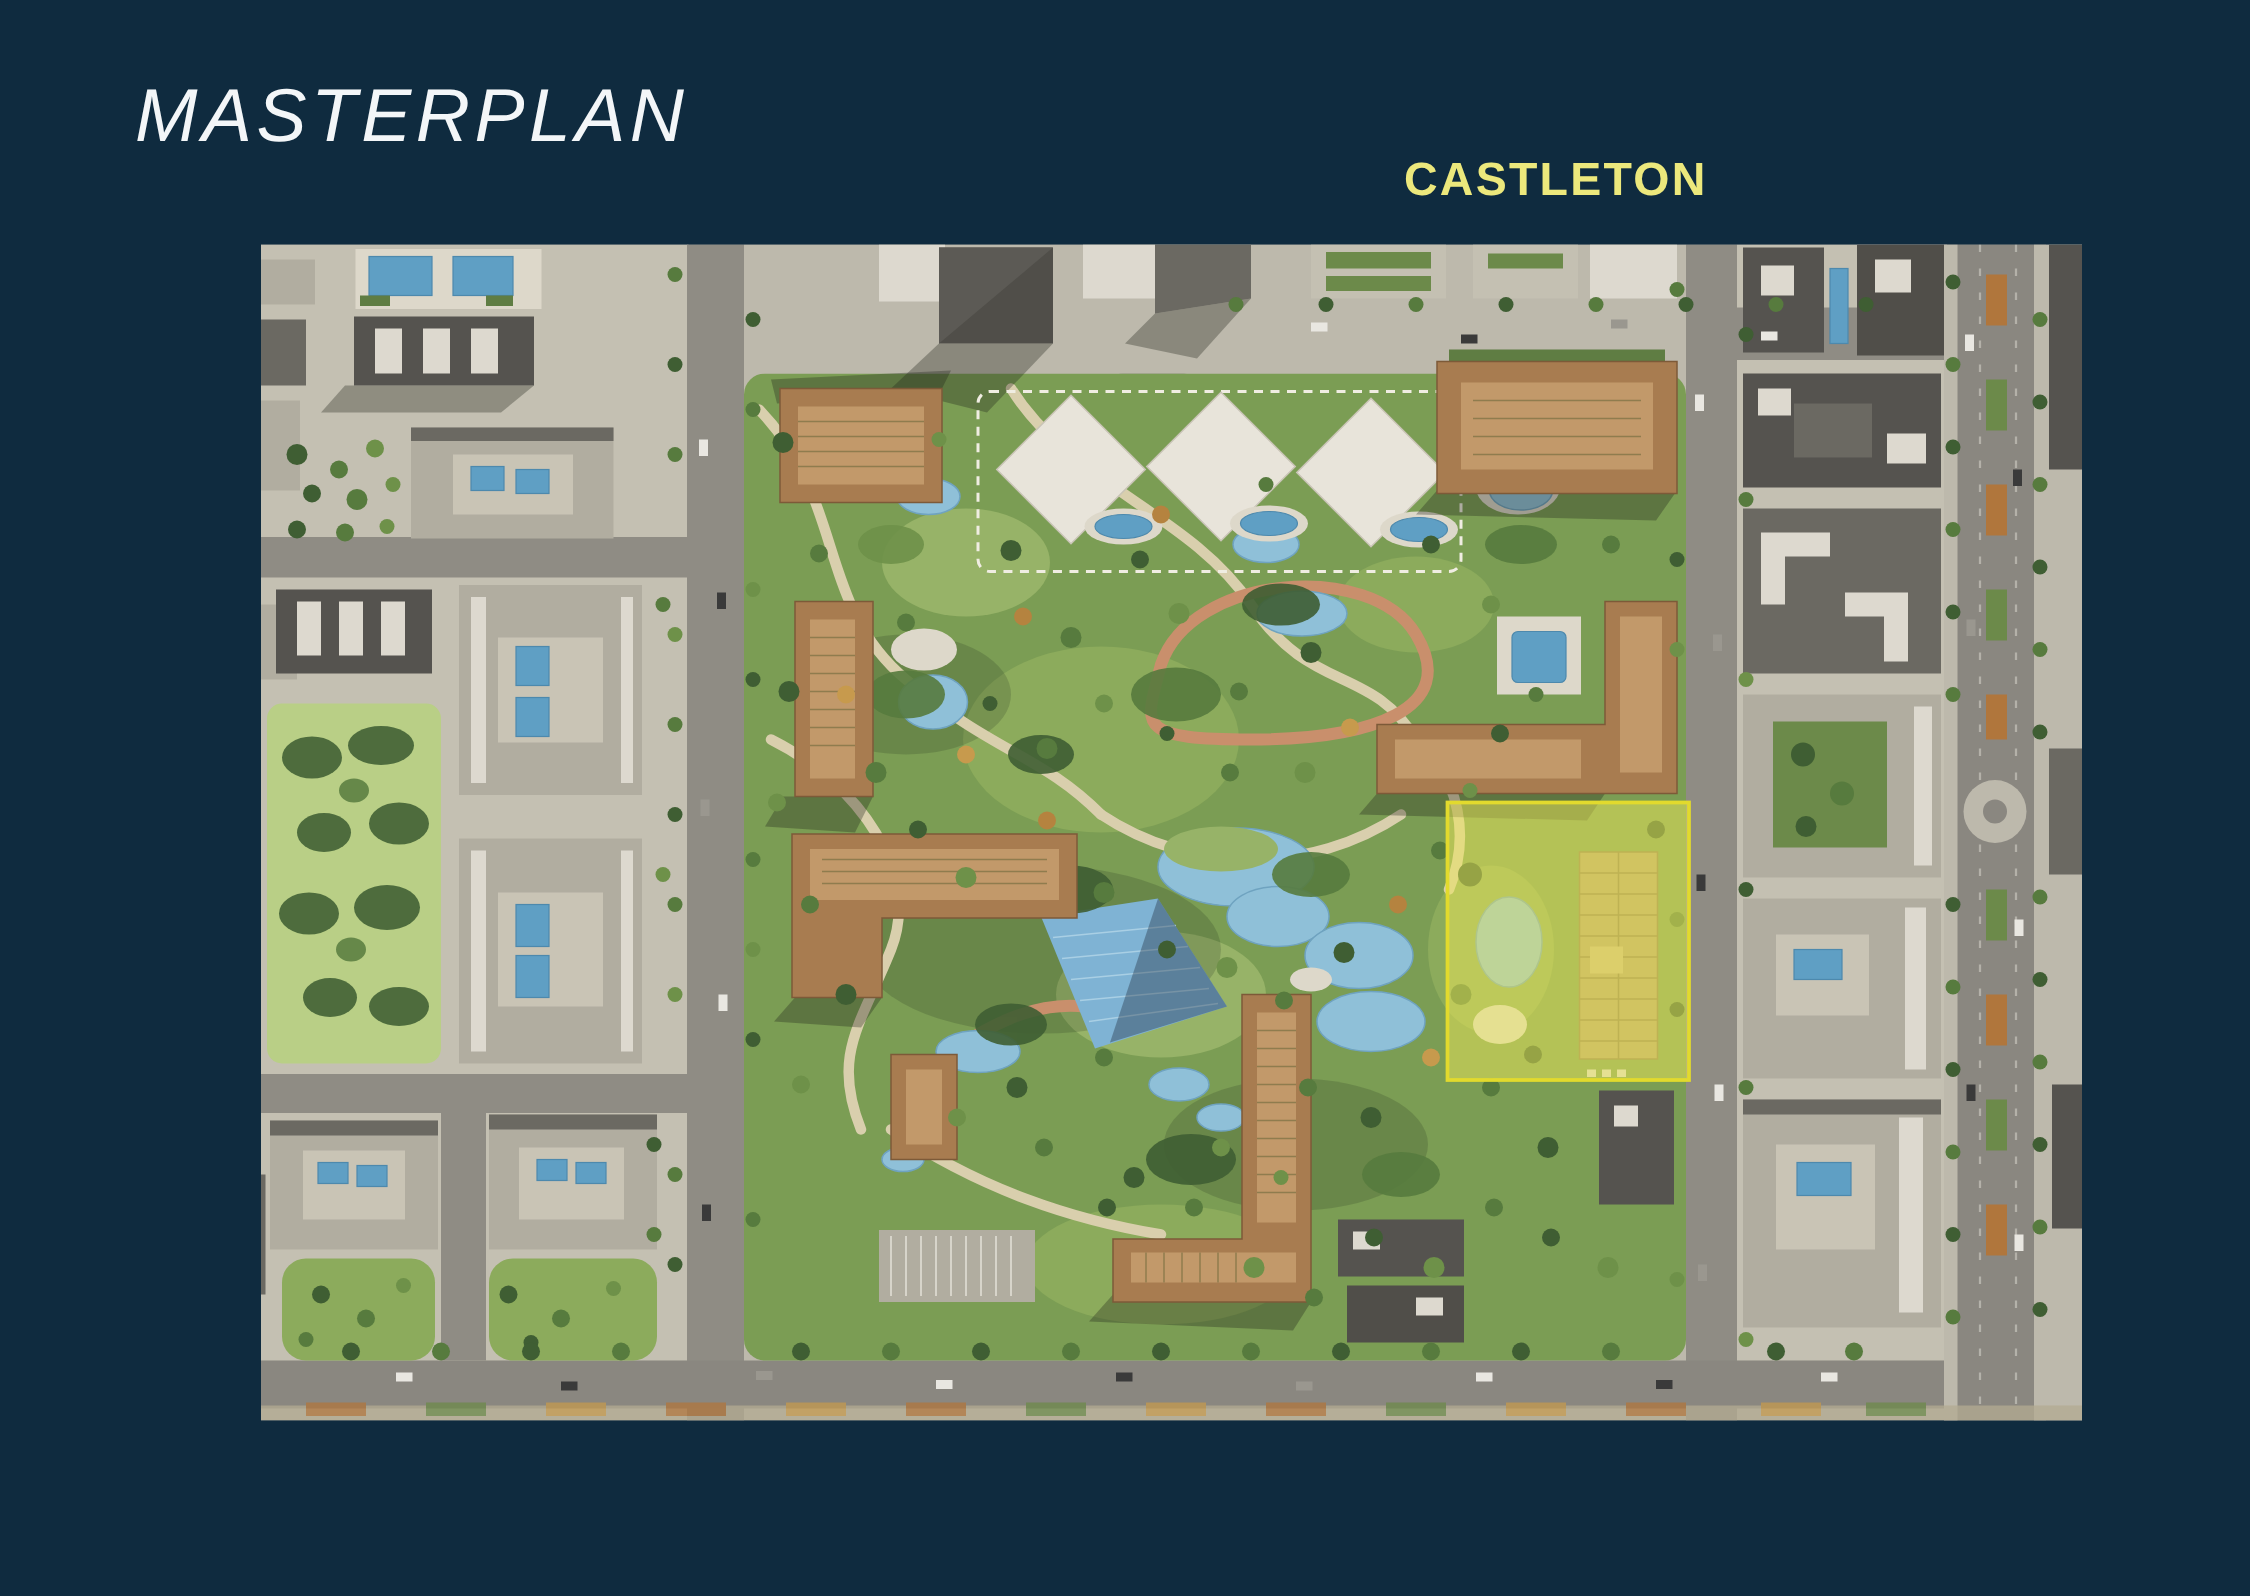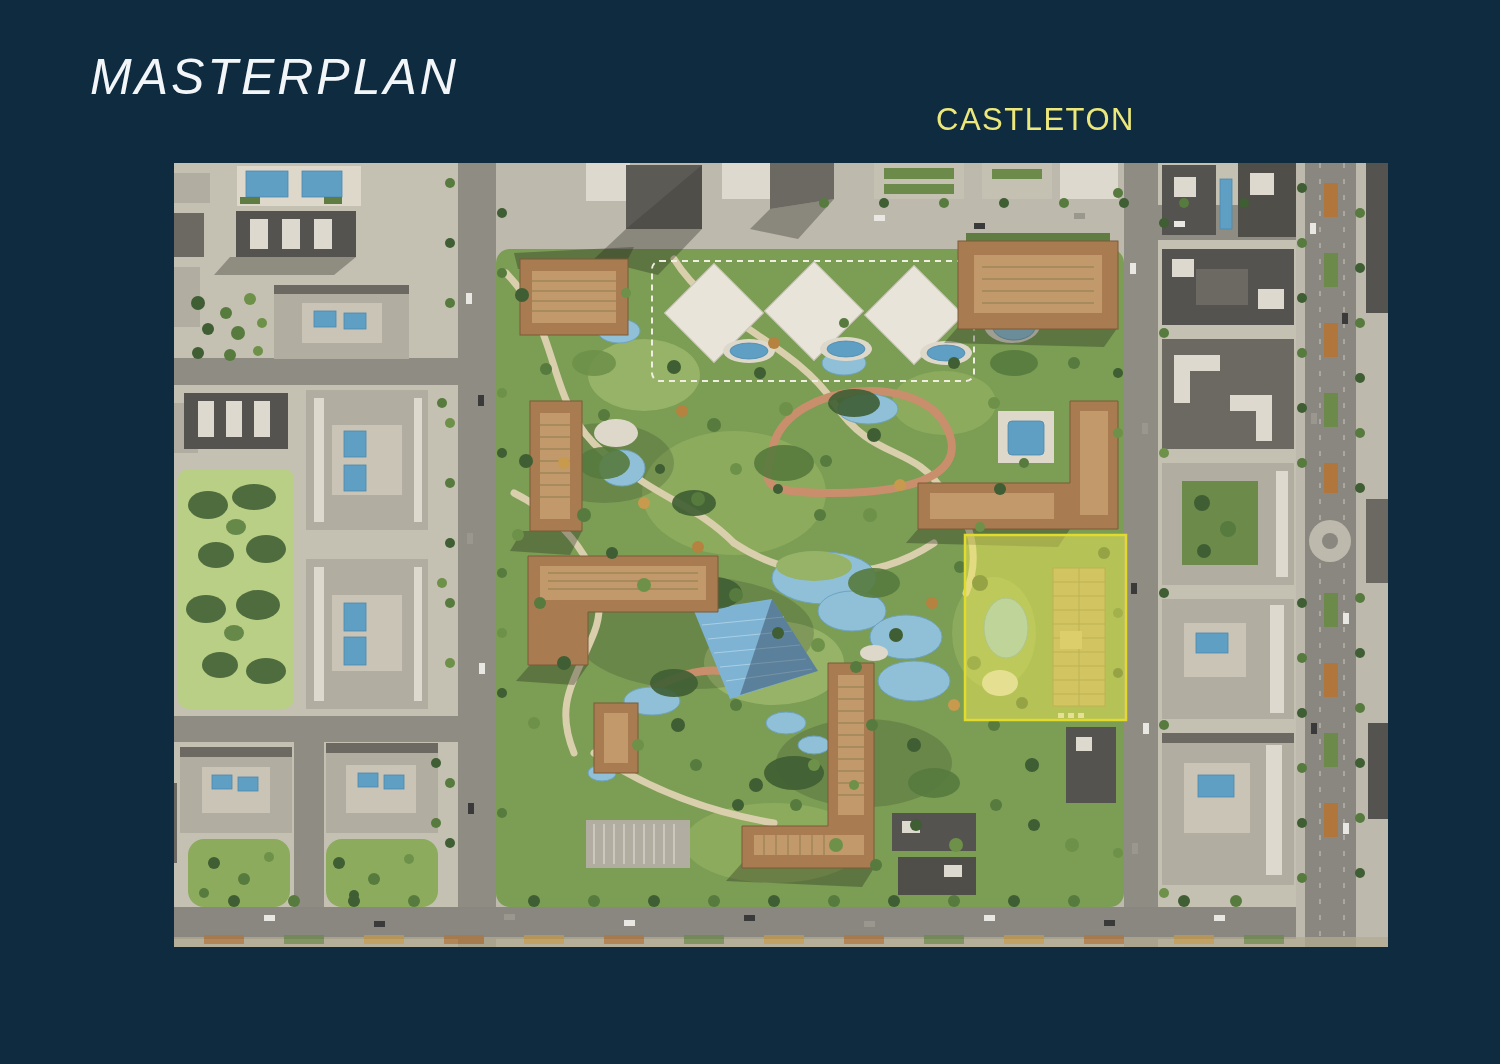--- a/index.html
+++ b/index.html
@@ -10,21 +10,21 @@
     position:relative;overflow:hidden;
   }
   .slide{position:absolute;inset:0;margin-left:28px;}
   .slide-title{
     position:absolute;left:62px;top:52px;
     font-size:50px;font-style:italic;font-weight:500;
     letter-spacing:3px;color:#f3f6f8;line-height:1;
   }
   .site-label{
     position:absolute;left:908px;top:104px;
-    font-size:31px;font-weight:400;letter-spacing:1.5px;
+    font-size:31px;font-weight:700;letter-spacing:1.5px;
     color:#ece87c;line-height:1;
   }
   .map-wrap{
     position:absolute;left:146px;top:163px;width:1214px;height:784px;
   }
   .map-wrap svg{display:block;width:100%;height:100%;}
 
   
   .ground{fill:#bdb9ac}.ground2{fill:#c4c0b2}
   .road{fill:#8f8c84}.road2{fill:#8a8780}

